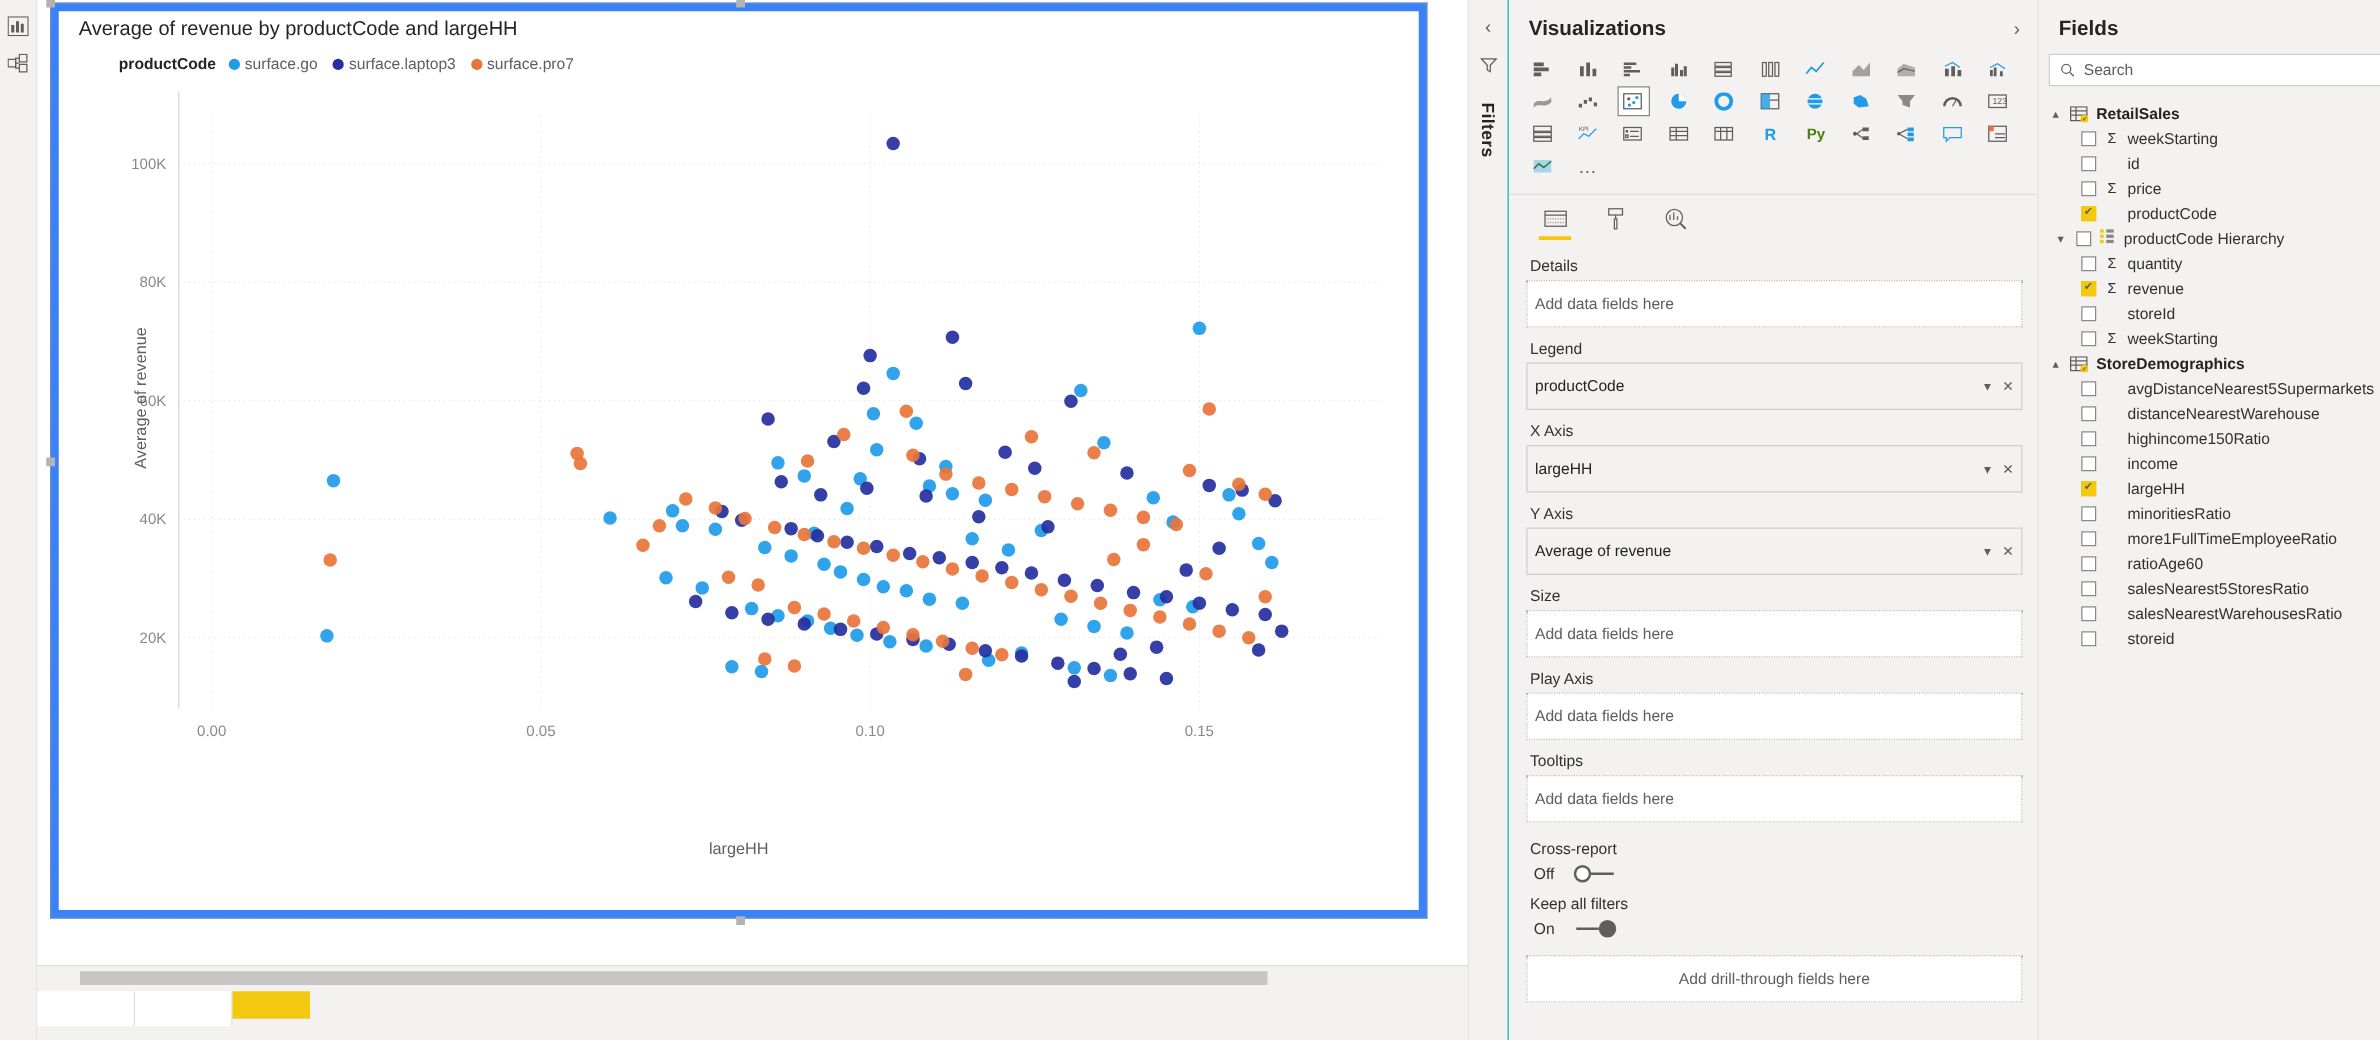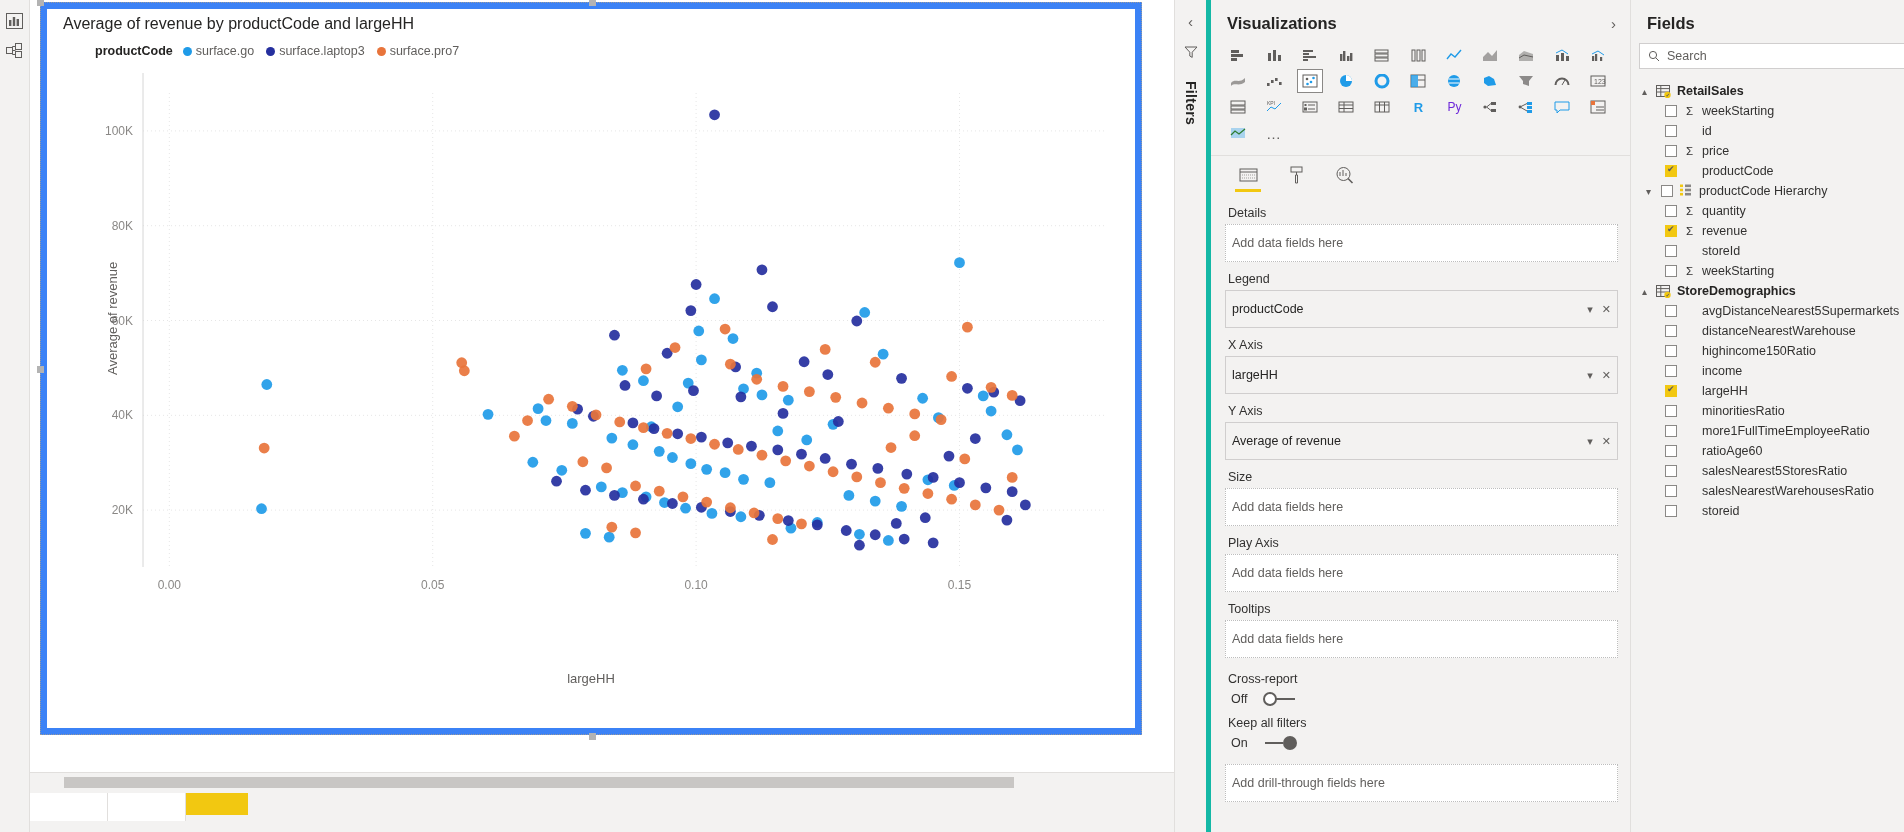--- a/index.html
+++ b/index.html
@@ -145,21 +145,21 @@
     writing-mode: vertical-rl;
     font-size: 14px; font-weight: bold; color: #252423;
     letter-spacing: 0.3px;
     margin-top: 2px;
   }
 
   
   .viz-pane {
     width: 424px; min-width: 424px;
     background: #f3f2f1;
-    border-left: 5px solid #14b8a6;
+    border-left: 1px solid #14b8a6;
     display: flex; flex-direction: column;
     overflow: hidden;
   }
   .pane-head {
     display: flex; align-items: center; justify-content: space-between;
     padding: 14px 14px 10px 16px;
   }
   .pane-title { font-size: 16.5px; font-weight: bold; color: #252423; }
   .pane-chev { font-size: 15px; color: #605e5c; cursor: pointer; }
 
@@ -762,21 +762,21 @@
             <rect x="1" y="2" width="14" height="10" fill="none" stroke="#605e5c"></rect>
             <line x1="1" y1="5" x2="15" y2="5" stroke="#605e5c"></line>
             <line x1="5.5" y1="2" x2="5.5" y2="12" stroke="#605e5c"></line>
             <line x1="10.5" y1="2" x2="10.5" y2="12" stroke="#605e5c"></line>
           </svg>
         </div>
         <div class="viz-cell">
           <span style="color:#1F9BE8;font-weight:bold;font-size:13px;">R</span>
         </div>
         <div class="viz-cell">
-          <span style="color:#6d28d9;font-weight:normal;font-size:12px;">Py</span>
+          <span style="color:#4d7c0f;font-weight:bold;font-size:12px;">Py</span>
         </div>
         <div class="viz-cell">
           <svg width="17" height="15" viewBox="0 0 17 15">
             <circle cx="3" cy="7" r="1.6" fill="#605e5c"></circle>
             <line x1="4.6" y1="7" x2="9" y2="3.5" stroke="#605e5c"></line>
             <line x1="4.6" y1="7" x2="9" y2="10.5" stroke="#605e5c"></line>
             <rect x="9" y="2" width="5" height="3" fill="#605e5c"></rect>
             <rect x="9" y="9" width="5" height="3" fill="#605e5c"></rect>
           </svg>
         </div>
@@ -896,21 +896,21 @@
 
       <div class="well-label">Keep all filters</div>
       <div class="toggle-row">
         <span class="toggle-txt">On</span>
         <span class="tgl on">
           <span class="bar"></span>
             <span class="knob"></span>
         </span>
       </div>
 
-      <div class="well-box" style="margin-top:14px;">
+      <div class="well-box" style="margin-top:14px;justify-content:center;">
         <span>Add drill-through fields here</span>
       </div>
     </div>
   </div>
 
   <div class="fields-pane">
     <div class="pane-head">
       <span class="pane-title">Fields</span>
 
     </div>

